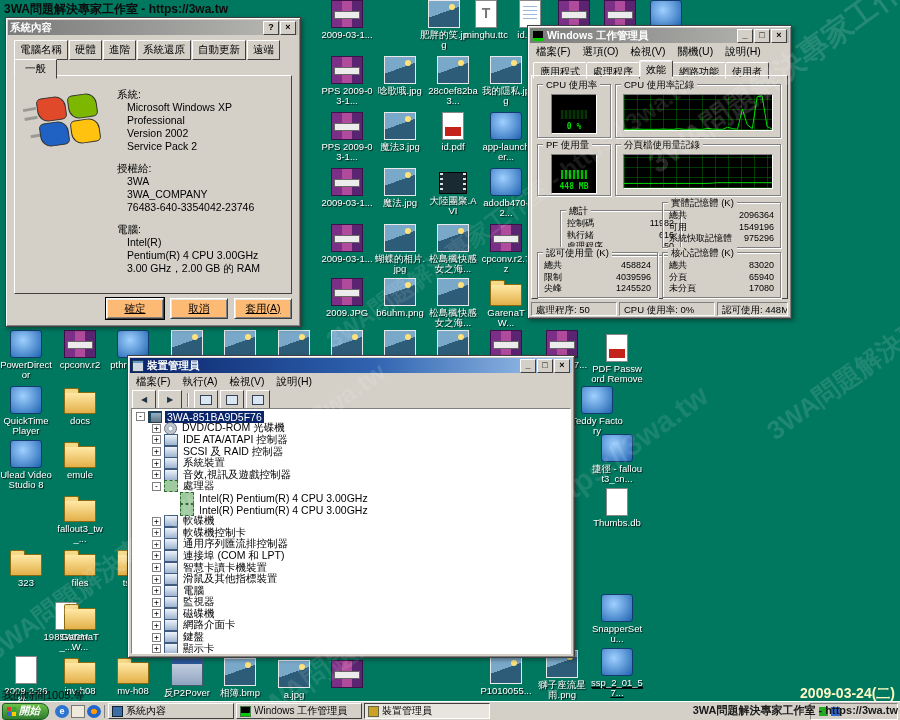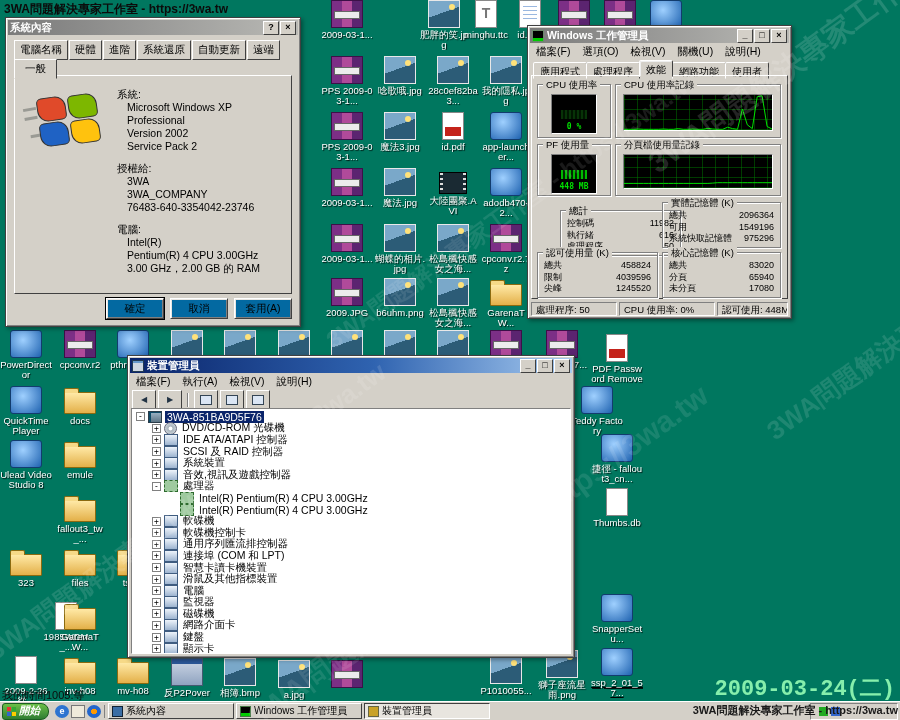--- a/index.html
+++ b/index.html
@@ -35,22 +35,22 @@
        box-shadow:inset 1px 1px 0 #fff,inset -1px -1px 0 #808080,2px 2px 4px rgba(0,0,0,.35);}
   .tbar{height:15px;display:flex;align-items:center;gap:3px;margin:2px;padding:0 2px;}
   .tbar.active{background:linear-gradient(90deg,#0A246A,#2f63b0 55%,#A6CAF0);}
   .tbar.inactive{background:linear-gradient(90deg,#7b7b7b,#b9b9b5);}
   .ttext{color:#fff;font-weight:bold;font-size:10.5px;flex:1;white-space:nowrap;overflow:hidden;}
   .caps{display:flex;gap:1px;}
   .cap{width:14px;height:12px;background:#D4D0C8;border:1px solid;border-color:#fff #404040 #404040 #fff;
        font-size:9px;line-height:10px;text-align:center;font-weight:bold;color:#000;}
   .menubar{display:flex;font-size:10.5px;padding:0 2px;height:14px;align-items:center;}
   .menuitem{padding:0 6px;}
-  .btn{min-width:56px;height:19px;background:#0369a1;border:1px solid;border-color:#fff #404040 #404040 #fff;
-       box-shadow:inset 1px 1px 0 #e8e6e2,inset -1px -1px 0 #808080;font-size:10.5px;text-align:center;line-height:18px;}
+  .btn{min-width:56px;height:19px;background:#fdba74;border:1px solid;border-color:#fff #404040 #404040 #fff;
+       box-shadow:inset 1px 1px 0 #e8e6e2,inset -1px -1px 0 #808080;font-size:10.5px;text-align:center;line-height:18px;text-decoration:underline;}
   .btn.default{outline:1px solid #000;}
 
   
   #w-sysprops{left:5px;top:17px;width:294px;height:308px;z-index:100;}
   .tabrow{position:absolute;left:8px;top:22px;display:flex;}
   .tab{font-size:10.5px;padding:2px 5px;background:#D4D0C8;border:1px solid;border-color:#fff #404040 #404040 #fff;margin-right:1px;white-space:nowrap;}
   .tabrow2{position:absolute;left:8px;top:40px;z-index:3;}
   .tab.front{border-color:#fff #404040 #D4D0C8 #fff;padding:2px 10px 4px;}
   .page{position:absolute;left:8px;top:57px;right:8px;bottom:32px;background:#D4D0C8;border:1px solid;border-color:#fff #404040 #404040 #fff;z-index:2;}
   .winlogo{position:absolute;left:12px;top:18px;width:80px;height:64px;}
@@ -130,21 +130,21 @@
   .taskbtn{width:118px;height:14px;background:#D4D0C8;border:1px solid;border-color:#fff #404040 #404040 #fff;
            display:flex;align-items:center;gap:3px;padding:0 3px;font-size:10px;overflow:hidden;white-space:nowrap;flex:none;}
   .taskbtn.active{border-color:#404040 #fff #fff #404040;background:#e8e5df;}
   .ticon2{width:9px;height:9px;flex:none;}
   .c-sys{background:#3b6ea5;border:1px solid #123;} .c-tm{background:#000;box-shadow:inset 0 -3px 0 #0c0;border:1px solid #474;} .c-dm{background:#c9a227;border:1px solid #664;}
   .tray{height:15px;border:1px solid;border-color:#808080 #fff #fff #808080;display:flex;align-items:center;gap:3px;padding:0 8px;min-width:70px;}
   .trayicon{width:9px;height:9px;} .t1{background:#2a2;} .t2{background:#36c;}
 
   
   .wm-topleft{position:absolute;left:4px;top:1px;font-size:12px;font-weight:bold;color:#0b0b0b;z-index:420;white-space:nowrap;}
-  .datestamp{position:absolute;right:5px;bottom:17px;font-size:22px;font-weight:bold;color:#86efac;z-index:430;font-family:Liberation Mono, monospace;}
+  .datestamp{position:absolute;right:5px;bottom:17px;font-size:14px;font-weight:bold;color:#fef9c3;z-index:430;}
   .wm-bottomright{position:absolute;right:2px;bottom:2px;font-size:11px;font-weight:bold;color:#1a1a1a;z-index:430;white-space:nowrap;}
   .wm-bottomleft{position:absolute;left:2px;bottom:17px;font-size:11px;color:#0b0b0b;z-index:430;}
   .wm-diag{position:absolute;color:rgba(255,255,255,.14);font-weight:bold;white-space:nowrap;z-index:410;pointer-events:none;transform-origin:0 0;}
   .d1{left:640px;top:150px;font-size:30px;transform:rotate(-36deg);}
   .d2{left:760px;top:420px;font-size:26px;transform:rotate(-36deg);color:rgba(255,255,255,.12);}
   .d3{left:-20px;top:640px;font-size:26px;transform:rotate(-36deg);color:rgba(255,255,255,.12);}
   .d4{left:240px;top:705px;font-size:30px;transform:rotate(-36deg);color:rgba(255,255,255,.10);}
   .d5{left:320px;top:330px;font-size:24px;transform:rotate(-36deg);color:rgba(255,255,255,.10);}
 </style>
 </head>

